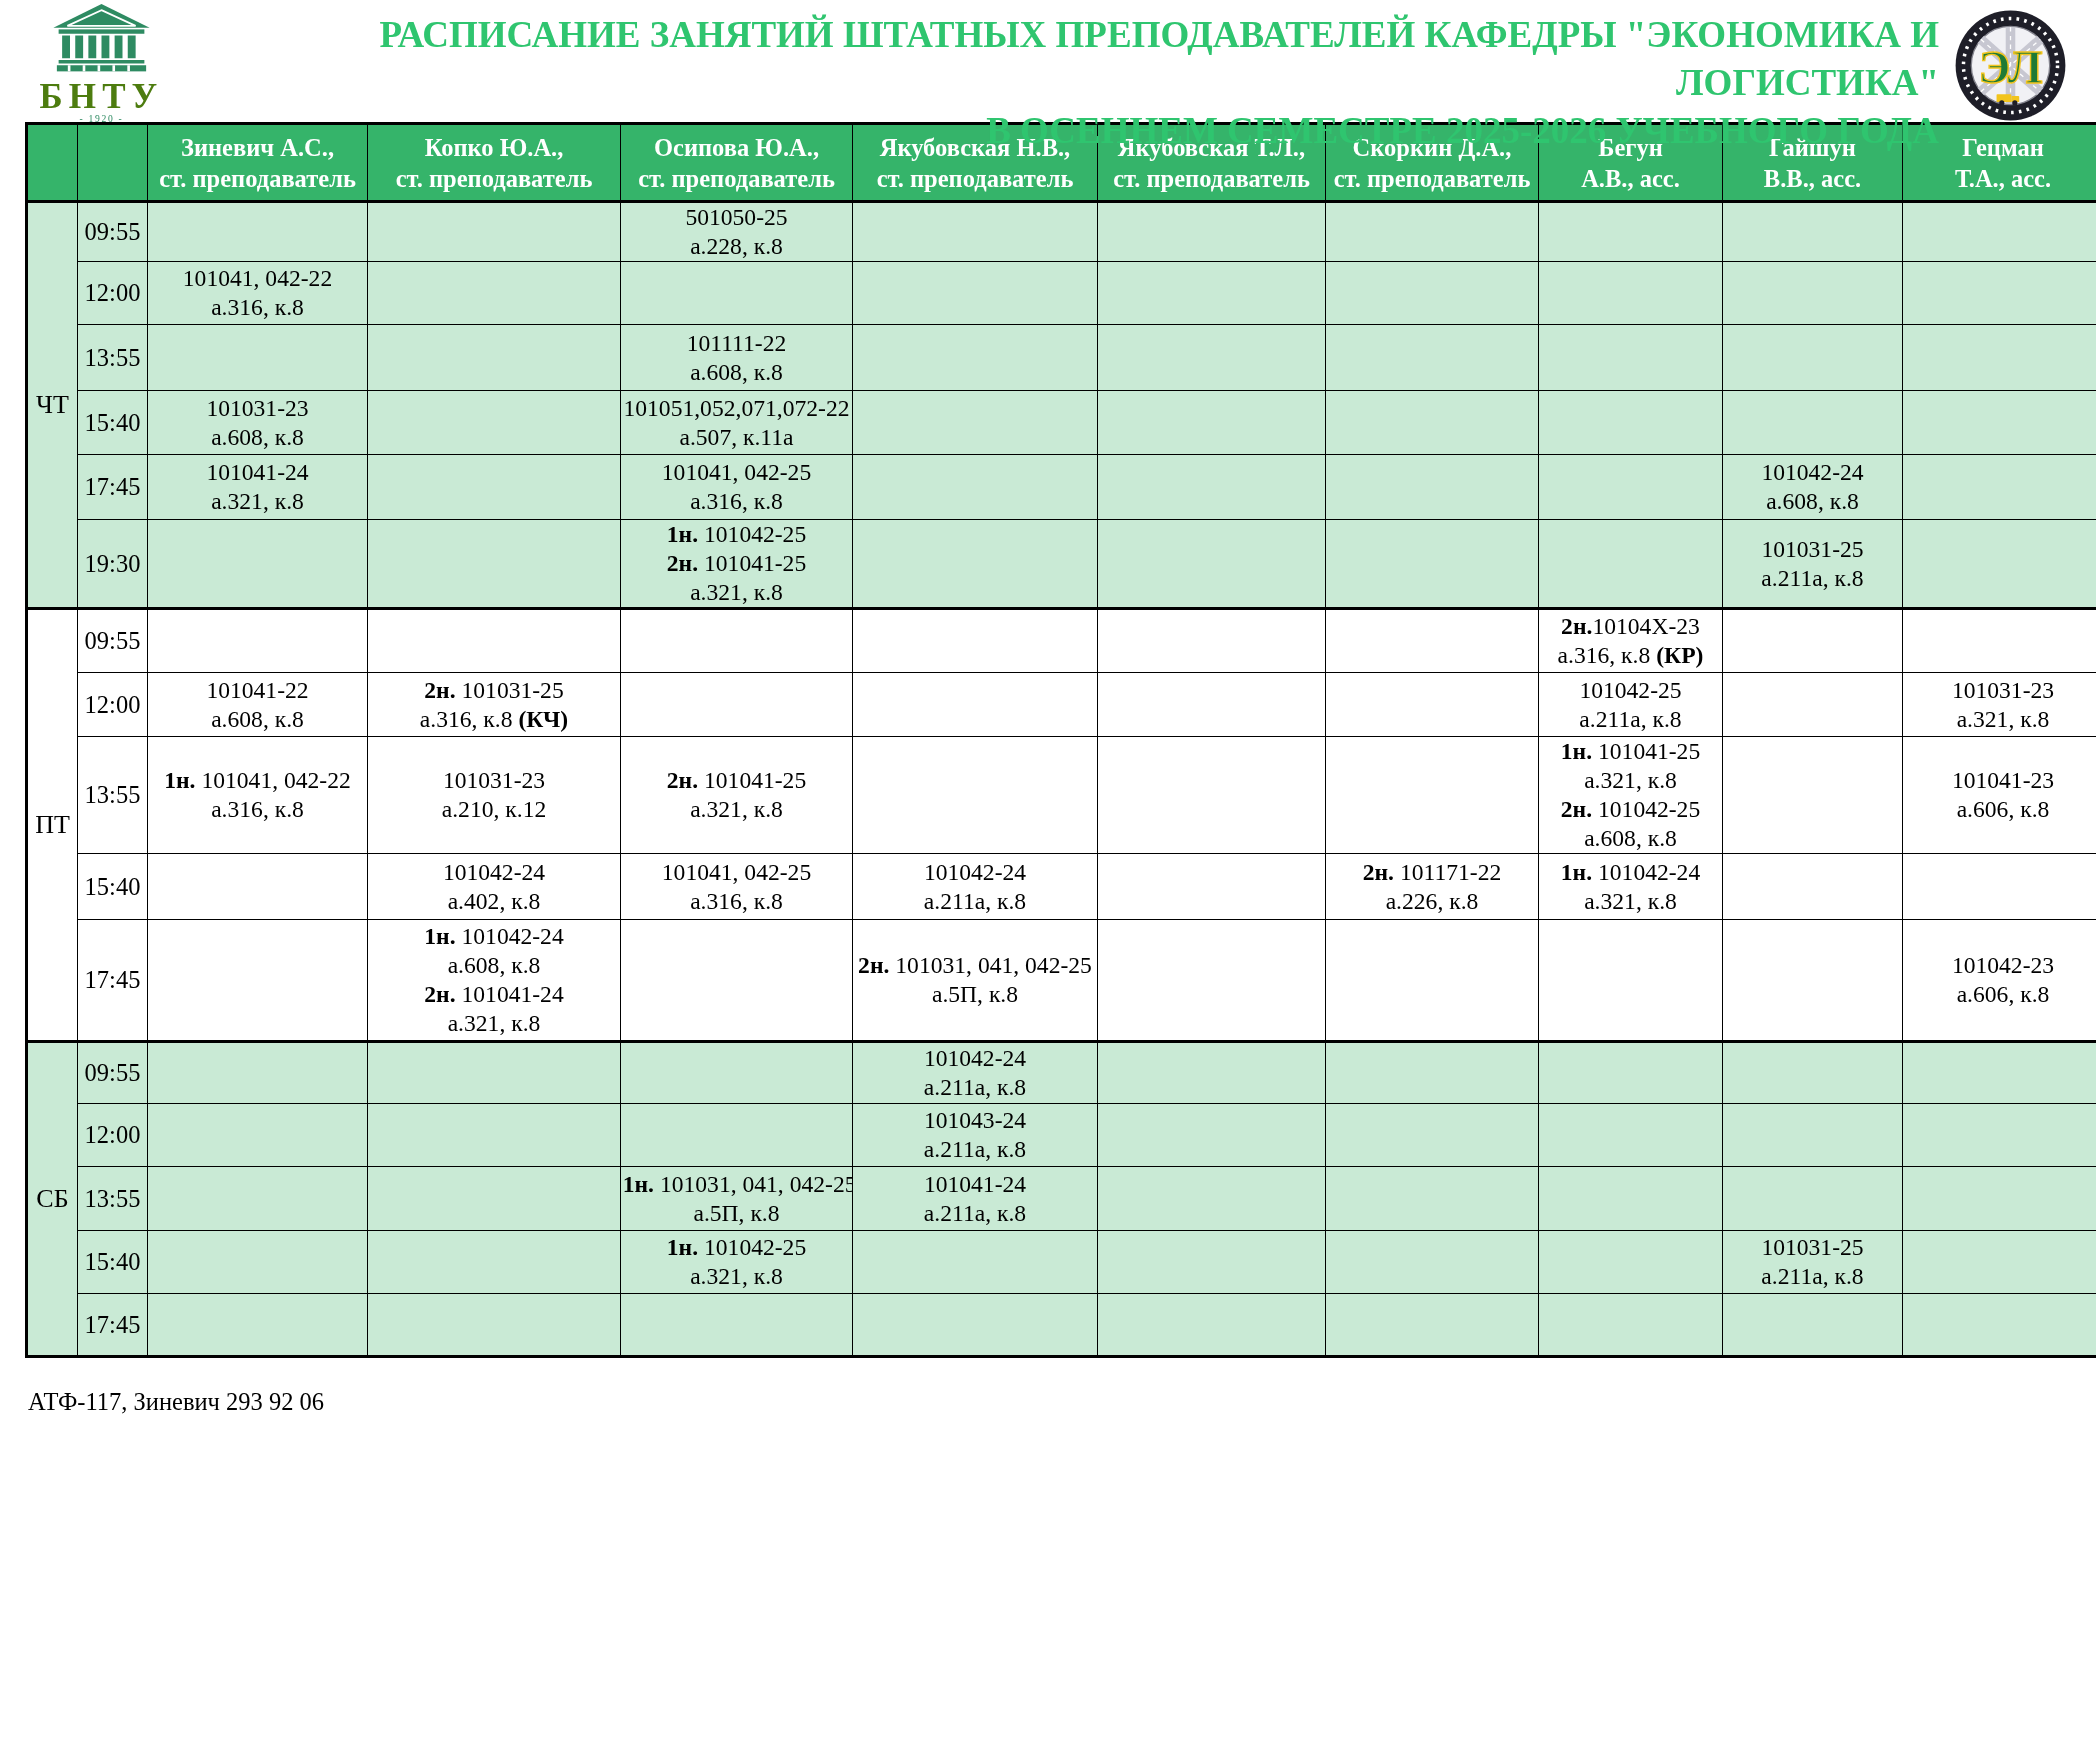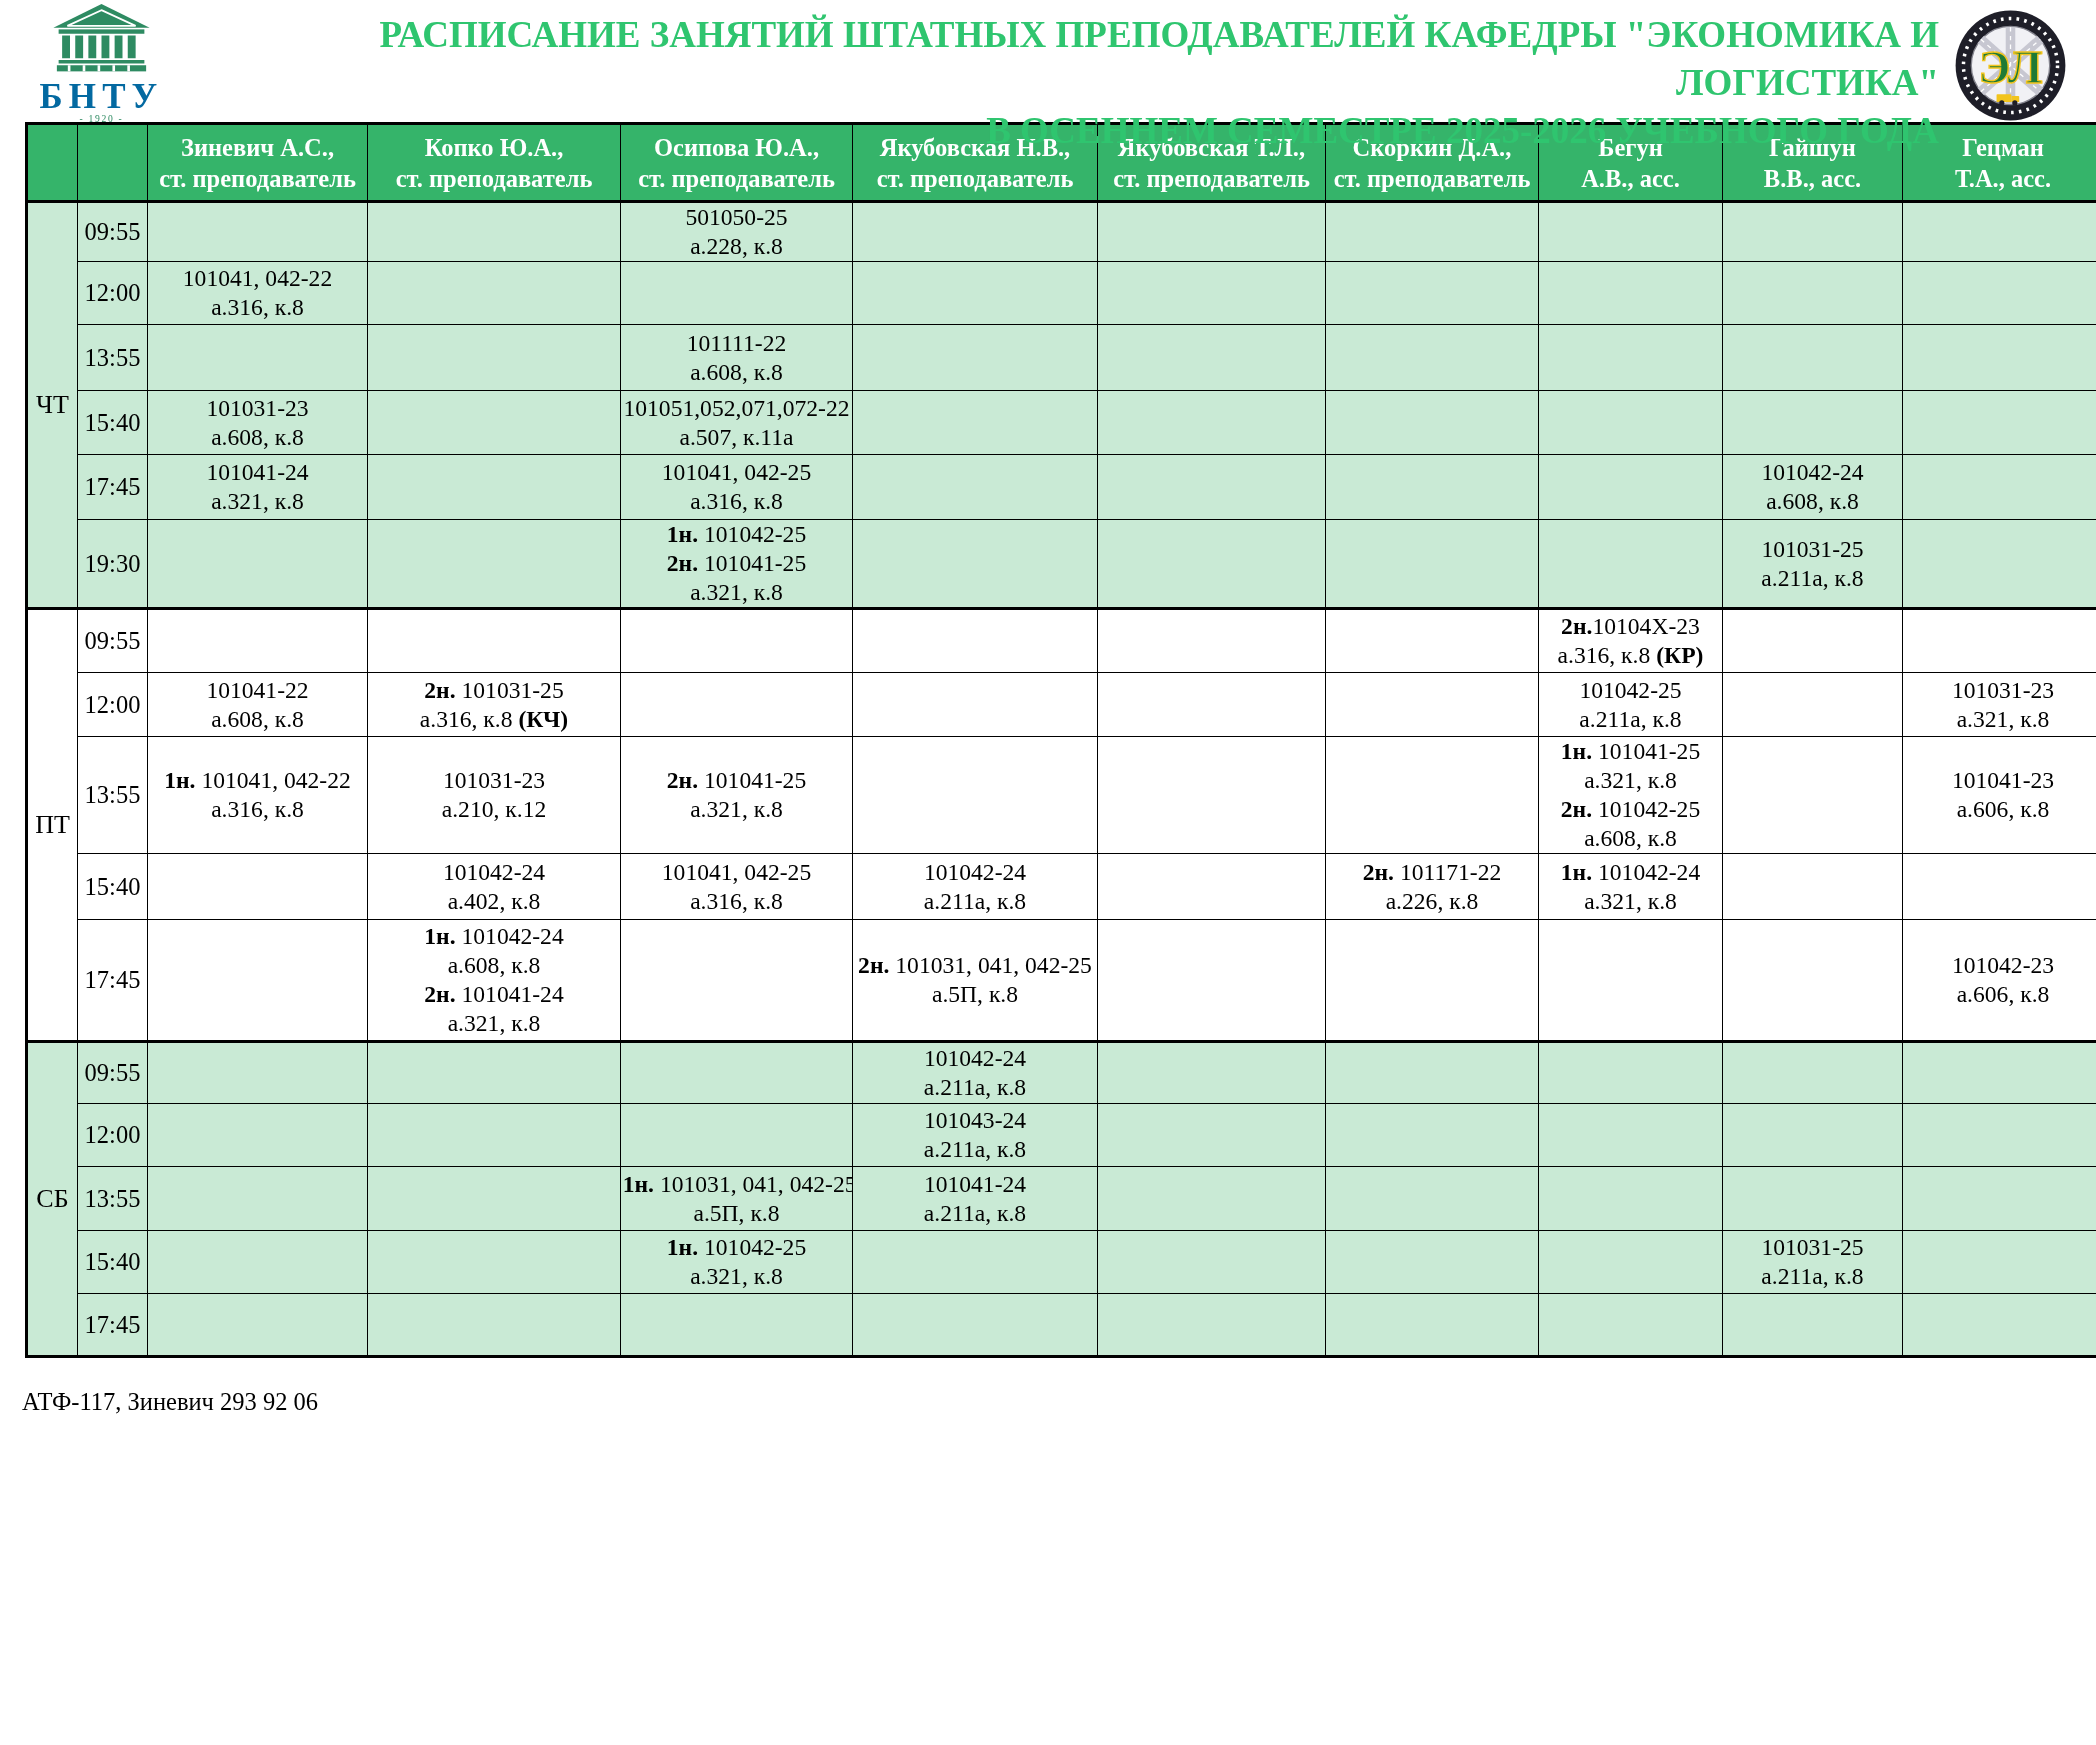--- a/index.html
+++ b/index.html
@@ -9,21 +9,21 @@
     --logo-green:#2e8b62;
   }
   html,body{margin:0;padding:0;}
   body{
     width:2096px;height:1746px;background:#ffffff;position:relative;
     font-family:"Liberation Serif","DejaVu Serif",serif;color:#000;
   }
   
   .banner{position:relative;height:122px;}
   .logo-left{position:absolute;left:23px;top:3.5px;width:157px;text-align:center;}
-  .logo-org{font-weight:bold;font-size:35px;letter-spacing:6.1px;color:#0369a1;line-height:35px;margin-top:1.7px;}
+  .logo-org{font-weight:bold;font-size:35px;letter-spacing:6.1px;color:#4d7c0f;line-height:35px;margin-top:1.7px;}
   .logo-year{font-size:9.6px;color:var(--logo-green);letter-spacing:1.7px;line-height:10.5px;text-align:center;}
   .emblem{position:absolute;right:28px;top:8px;width:115px;height:115px;}
   .title{
     position:absolute;left:188px;right:157px;top:10.5px;text-align:right;
     color:var(--title-green);font-weight:bold;font-size:37px;line-height:48px;
   }
   
   table.sched{
     border-collapse:collapse;table-layout:fixed;width:2079px;margin-left:25px;
     border:3.5px solid #000;
@@ -33,21 +33,21 @@
     background:var(--header-green);color:#fff;font-weight:bold;
     font-size:24.5px;line-height:31px;height:75px;border-bottom:2.6px solid #000;
   }
   .sched td.slot{font-size:23.6px;line-height:29px;}
   .sched td .line{white-space:nowrap;}
   .sched tr.shade td{background:var(--row-green);}
   .sched td.day-cell{font-size:26px;}
   .sched td.time-cell{font-size:24.5px;}
   .sched tbody tr.block-start td{border-top:3.5px solid #000;}
   
-  .footnote{margin:30px 0 0 22px;font-size:24.5px;}
+  .footnote{margin:30px 0 0 28px;font-size:24.5px;}
 </style>
 </head>
 <body>
 
 <div class="banner">
 
   <div class="logo-left">
     <span>
       <svg width="107" height="70" viewBox="0 0 122 80">
         <polygon points="61,0 116,27 6,27" fill="#2e8b62"></polygon>

